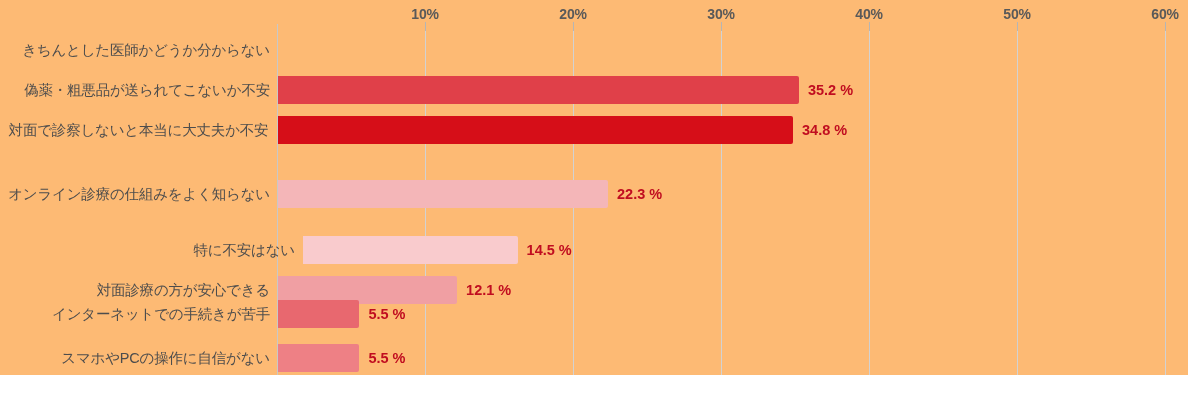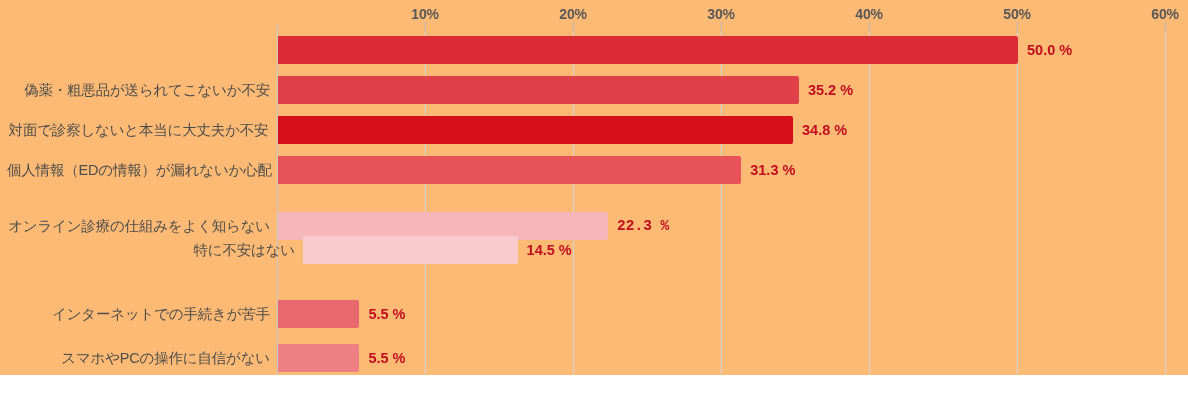--- a/index.html
+++ b/index.html
@@ -131,58 +131,55 @@
       <div class="tick-label" style="left: 721px; color: rgb(89, 89, 89);">30%</div>
       <div class="tick-mark" style="left: 869px;"></div>
       <div class="tick-label" style="left: 869px; color: rgb(89, 89, 89);">40%</div>
       <div class="tick-mark" style="left: 1017px;"></div>
       <div class="tick-label" style="left: 1017px; color: rgb(89, 89, 89);">50%</div>
       <div class="tick-mark" style="left: 1165px;"></div>
       <div class="tick-label" style="left: 1165px; color: rgb(89, 89, 89);">60%</div>
     </div>
   <div id="rows">
       <div class="row" style="top: 0px;">
-        <div class="bar-wrap">
-          <div class="bar" style="width: 740px; background: rgb(220, 43, 54);"></div>
-          <div class="bar-value" style="color: rgb(192, 13, 32);">50.0 %</div>
-        </div>
+        <div class="cat-label" style="color: rgb(77, 77, 77);">きちんとした医師かどうか分からない</div>
       </div>
       <div class="row" style="top: 40px;">
         <div class="cat-label" style="color: rgb(77, 77, 77);">偽薬・粗悪品が送られてこないか不安</div>
         <div class="bar-wrap">
           <div class="bar" style="width: 520.96px; background: rgb(224, 64, 73);"></div>
           <div class="bar-value" style="color: rgb(192, 13, 32);">35.2 %</div>
         </div>
       </div>
       <div class="row" style="top: 80px;">
         <div class="cat-label" style="color: rgb(77, 77, 77); text-align: center;">対面で診察しないと本当に大丈夫か不安</div>
         <div class="bar-wrap">
           <div class="bar" style="width: 515.04px; background: rgb(214, 14, 24);"></div>
           <div class="bar-value" style="color: rgb(192, 13, 32);">34.8 %</div>
         </div>
       </div>
-      <div class="row" style="top: 120px;">
-        <div class="cat-label" style="color: rgb(77, 77, 77);">個人情報（EDの情報）が漏れないか心配</div>
-        <div class="bar-wrap">
-          <div class="bar" style="width: 463.24px; background: rgb(232, 82, 89);"></div>
-          <div class="bar-value" style="color: rgb(192, 13, 32);">31.3 %</div>
-        </div>
-      </div>
-      <div class="row" style="top: 176px; font-family: Liberation Mono, monospace;">
+      <div class="row" style="top: 144px;">
         <div class="cat-label" style="color: rgb(77, 77, 77);">オンライン診療の仕組みをよく知らない</div>
         <div class="bar-wrap">
           <div class="bar" style="width: 330.04px; background: rgb(244, 182, 184);"></div>
           <div class="bar-value" style="color: rgb(192, 13, 32);">22.3 %</div>
         </div>
       </div>
       <div class="row" style="top: 200px; margin-left: 25px;">
         <div class="cat-label" style="color: rgb(77, 77, 77);">特に不安はない</div>
         <div class="bar-wrap">
           <div class="bar" style="width: 214.6px; background: rgb(249, 203, 205);"></div>
           <div class="bar-value" style="color: rgb(192, 13, 32);">14.5 %</div>
+        </div>
+      </div>
+      <div class="row" style="top: 240px;">
+        <div class="cat-label" style="color: rgb(77, 77, 77);">対面診療の方が安心できる</div>
+        <div class="bar-wrap">
+          <div class="bar" style="width: 179.08px; background: rgb(240, 159, 163);"></div>
+          <div class="bar-value" style="color: rgb(192, 13, 32);">12.1 %</div>
         </div>
       </div>
       <div class="row" style="top: 264px;">
         <div class="cat-label" style="color: rgb(77, 77, 77);">インターネットでの手続きが苦手</div>
         <div class="bar-wrap">
           <div class="bar" style="width: 81.4px; background: rgb(232, 104, 111);"></div>
           <div class="bar-value" style="color: rgb(192, 13, 32);">5.5 %</div>
         </div>
       </div>
       <div class="row" style="top: 308px;">

